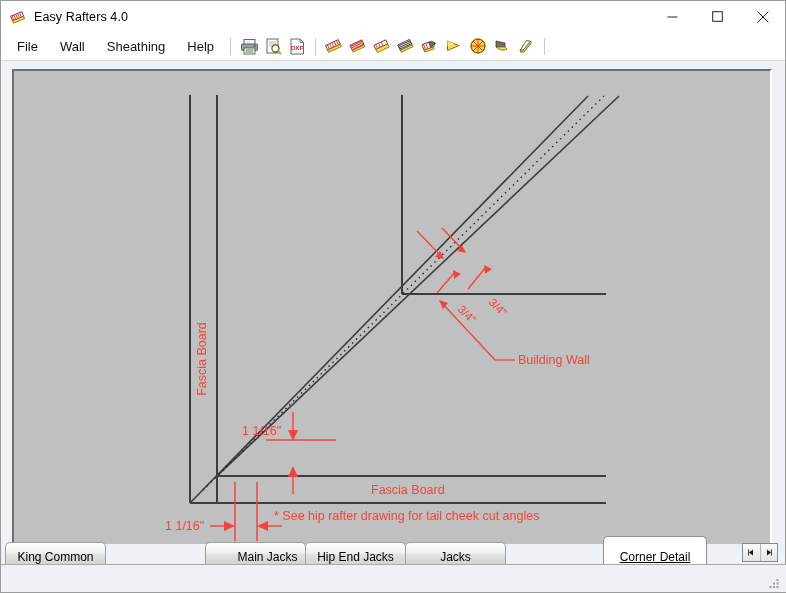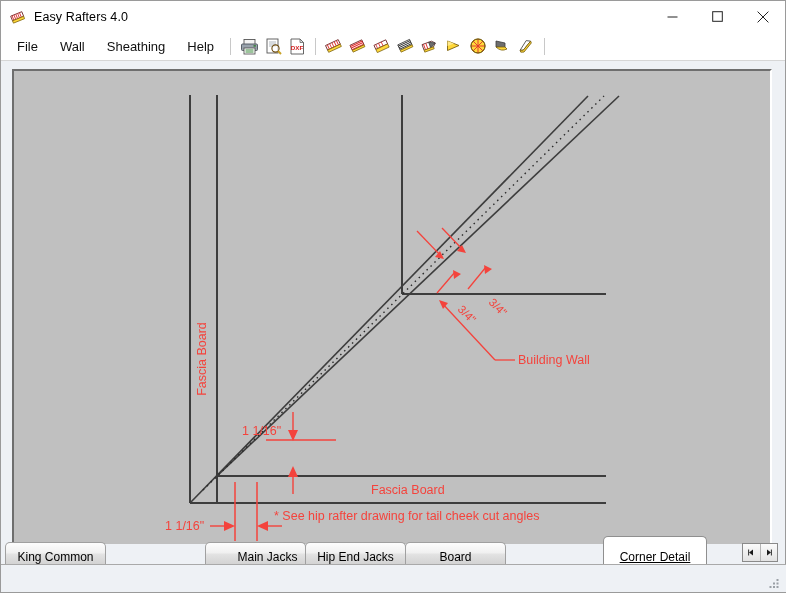--- a/index.html
+++ b/index.html
@@ -391,21 +391,21 @@
     <div class="tab" style="left:4px;width:101px;">
       <span>King Common</span>
     </div>
     <div class="tab" style="left:204px;width:101px;padding-left:24px;">
       <span>Main Jacks</span>
     </div>
     <div class="tab" style="left:304px;width:101px;">
       <span>Hip End Jacks</span>
     </div>
     <div class="tab" style="left:404px;width:101px;">
-      <span>Board</span>
+      <span>Jacks</span>
     </div>
     <div class="tab active" style="left:602px;width:104px;text-decoration:underline;">
       <span>Corner Detail</span>
     </div>
 
     <div class="spin">
       <div class="spin-btn left">
         <svg width="9" height="9" viewBox="0 0 9 9">
             <polygon points="6,1.5 6,7.5 2,4.5" fill="#1a1a1a"></polygon>
             <rect x="1.2" y="1.5" width="0.9" height="6" fill="#1a1a1a"></rect>

